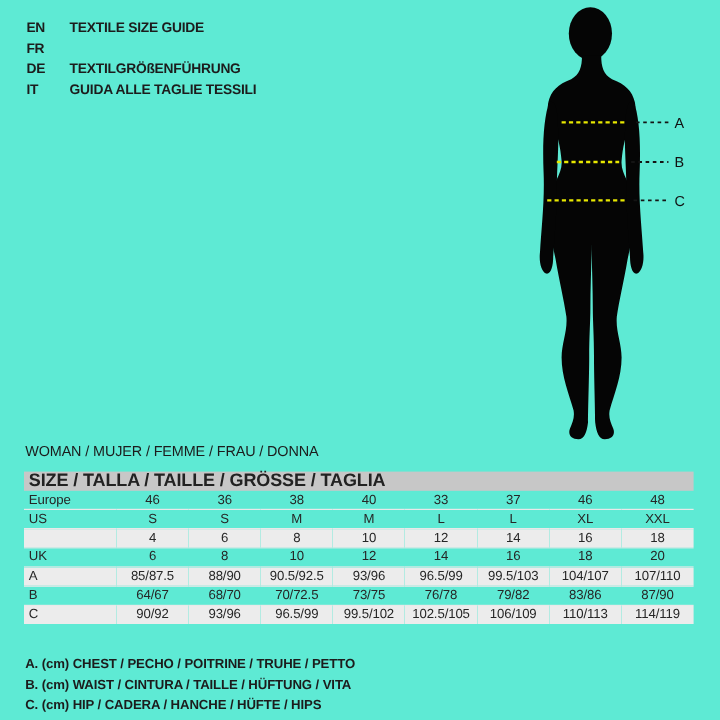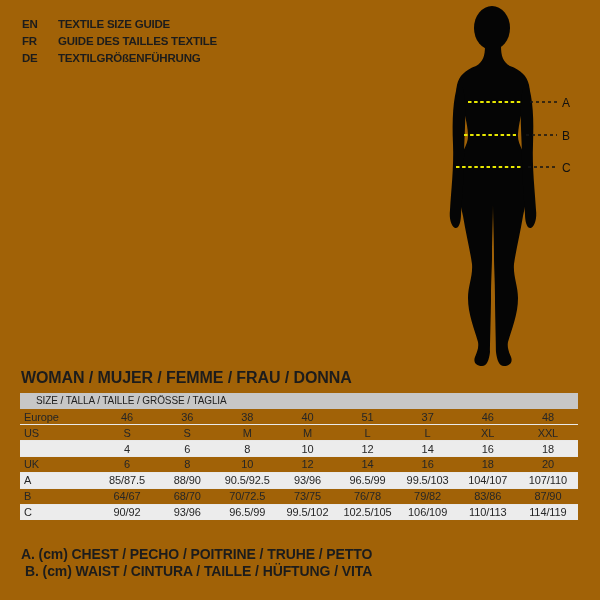--- a/index.html
+++ b/index.html
@@ -5,72 +5,75 @@
   :root{
     --text:#1c1c1c;
     --table-header-bg:#c7c7c7;
     --row-shade:#ececec;
     --silhouette:#050505;
     --accent-yellow:#e8e800;
   }
   *{margin:0;padding:0;box-sizing:border-box;}
   body{background:#888;font-family:"Liberation Sans",sans-serif;}
   .canvas{
-    position:relative;width:600px;height:600px;background:#a16207;
+    position:relative;width:600px;height:600px;background:#5eead4;
     overflow:hidden;color:var(--text);
   }
   
   .lang-block{position:absolute;left:22px;top:15px;}
   .lang-row{display:flex;height:17.2px;align-items:center;font-size:11.5px;font-weight:700;letter-spacing:-0.2px;}
   .lang-code{width:36px;flex:0 0 36px;}
   
   .figure{position:absolute;left:440px;top:2px;width:160px;height:370px;}
   .body-fill{fill:var(--silhouette);}
   .measure-yellow{stroke:var(--accent-yellow);stroke-width:2;stroke-dasharray:3.5 2.6;}
   .measure-black{stroke:#141414;stroke-width:1.6;stroke-dasharray:3 3;}
   .marker-letter{font-family:"Liberation Sans",sans-serif;font-size:12px;fill:#111;}
   
-  .gender-line{position:absolute;left:21px;top:369px;font-size:16px;font-weight:700;letter-spacing:-0.1px;}
+  .gender-line{position:absolute;left:21px;top:369px;font-size:12px;font-weight:400;letter-spacing:-0.1px;}
   
   .table-wrap{position:absolute;left:20px;top:393px;width:558px;}
   .table-header{
     height:16px;background:var(--table-header-bg);
-    font-size:10px;font-weight:400;letter-spacing:-0.1px;
-    line-height:16px;padding-left:16px;color:#222;
+    font-size:15px;font-weight:700;letter-spacing:-0.1px;
+    line-height:16px;padding-left:4px;color:#222;
   }
   table.size-table{width:558px;border-collapse:collapse;table-layout:fixed;}
   table.size-table td{
     height:15.85px;font-size:11px;letter-spacing:-0.1px;color:#262626;
     text-align:center;vertical-align:middle;border-top:1px solid #e9e9e9;
     padding:0;overflow:hidden;white-space:nowrap;
   }
   table.size-table tr:first-child td{border-top:none;}
   table.size-table td.rowlabel{text-align:left;padding-left:4px;margin-top:12px;}
   table.size-table tr.shaded td{background:var(--row-shade);}
   
   .legend-block{position:absolute;left:21px;top:546px;}
-  .legend-line{height:17px;font-size:14px;font-weight:700;letter-spacing:-0.1px;line-height:17px;text-align:right;}
+  .legend-line{height:17px;font-size:11px;font-weight:700;letter-spacing:-0.1px;line-height:17px;}
 </style>
 </head>
 <body>
 
 <div class="canvas">
 
   <div class="lang-block">
     <div class="lang-row">
       <span class="lang-code">EN</span>
       <span class="lang-text">TEXTILE SIZE GUIDE</span>
     </div>
     <div class="lang-row">
       <span class="lang-code">FR</span>
-      <span class="lang-text">GUIDE DES TAILLES TEXTILE</span>
     </div>
     <div class="lang-row">
       <span class="lang-code">DE</span>
       <span class="lang-text">TEXTILGRÖßENFÜHRUNG</span>
+    </div>
+    <div class="lang-row">
+      <span class="lang-code">IT</span>
+      <span class="lang-text">GUIDA ALLE TAGLIE TESSILI</span>
     </div>
   </div>
 
   <svg class="figure" viewBox="0 0 160 370" xmlns="http://www.w3.org/2000/svg">
 
     <ellipse class="body-fill" cx="52" cy="26" rx="18" ry="22"></ellipse>
 
     <path class="body-fill" d="
       M 45,44
       C 45,54 43,60 36,64
@@ -154,21 +157,21 @@
           <col style="width:60.1px">
           <col style="width:60.1px">
       </colgroup>
       <tbody>
           <tr>
             <td class="rowlabel">Europe</td>
             <td>46</td>
             <td>36</td>
             <td>38</td>
             <td>40</td>
-            <td>51</td>
+            <td>33</td>
             <td>37</td>
             <td>46</td>
             <td>48</td>
           </tr>
           <tr>
             <td class="rowlabel">US</td>
             <td>S</td>
             <td>S</td>
             <td>M</td>
             <td>M</td>
@@ -232,15 +235,16 @@
             <td>110/113</td>
             <td>114/119</td>
           </tr>
         </tbody>
     </table>
   </div>
 
   <div class="legend-block">
     <div class="legend-line">A. (cm) CHEST / PECHO / POITRINE / TRUHE / PETTO</div>
     <div class="legend-line">B. (cm) WAIST / CINTURA / TAILLE / HÜFTUNG / VITA</div>
+    <div class="legend-line">C. (cm) HIP / CADERA / HANCHE / HÜFTE / HIPS</div>
   </div>
 
 </div>
 
 </body></html>

